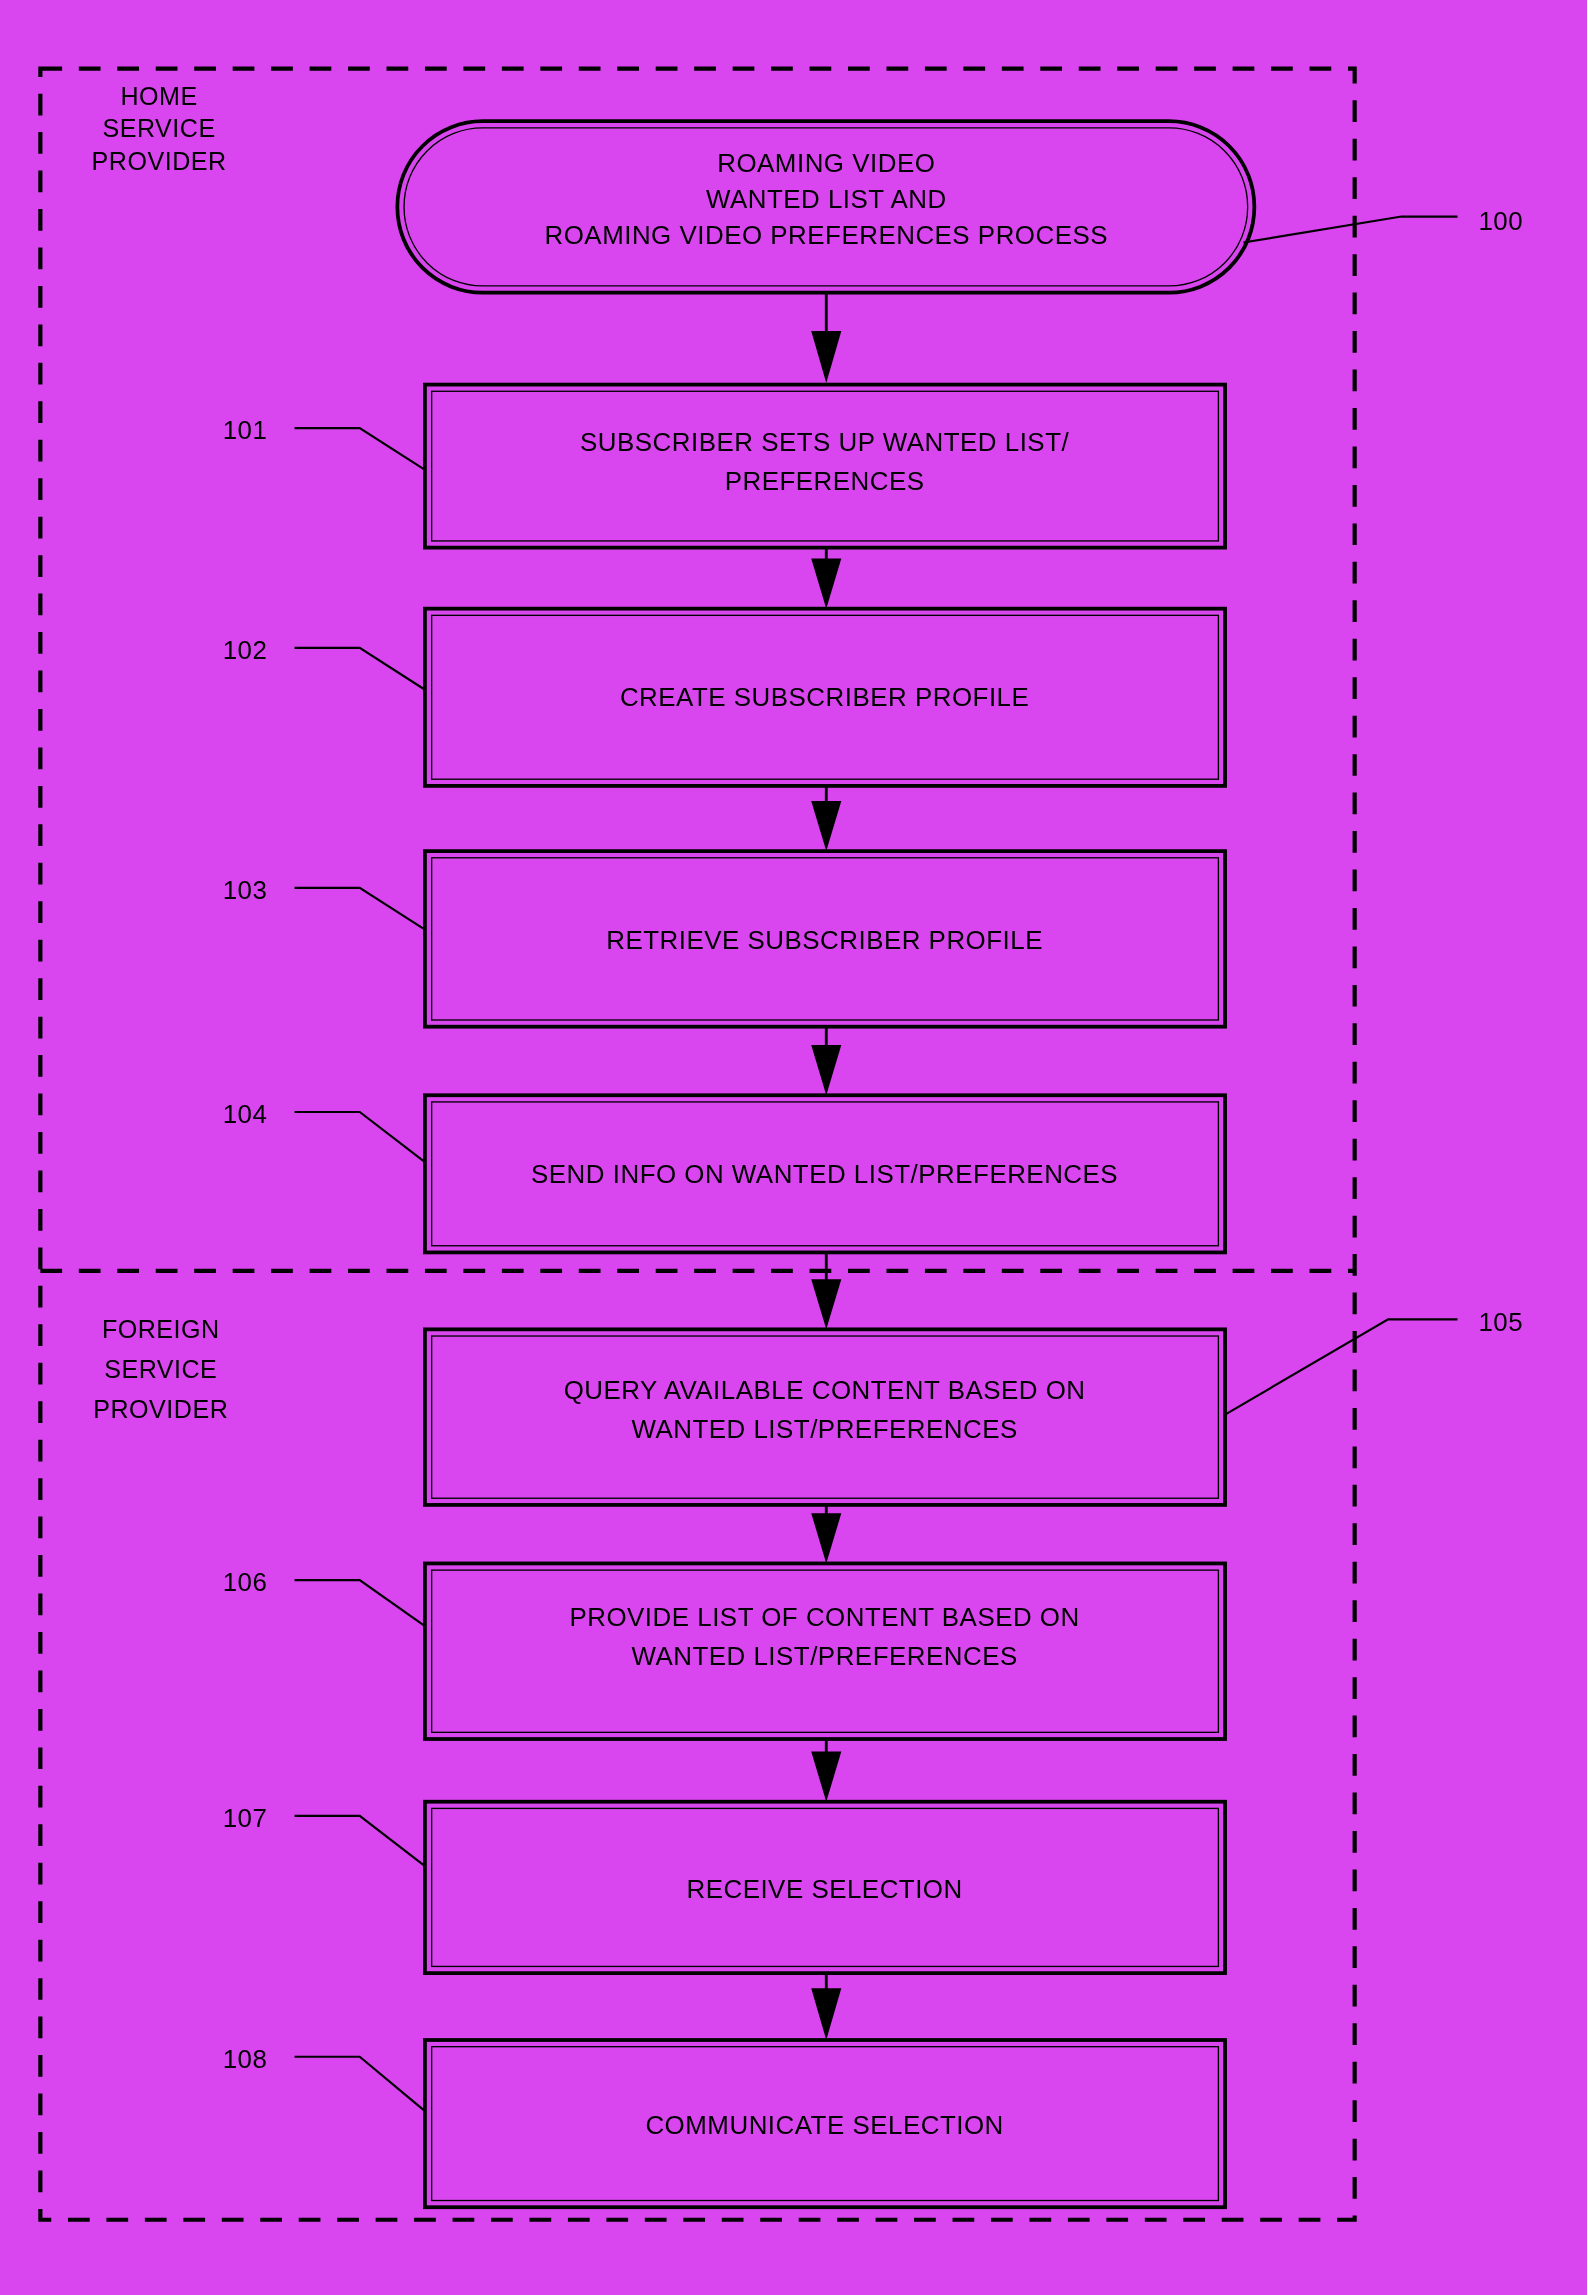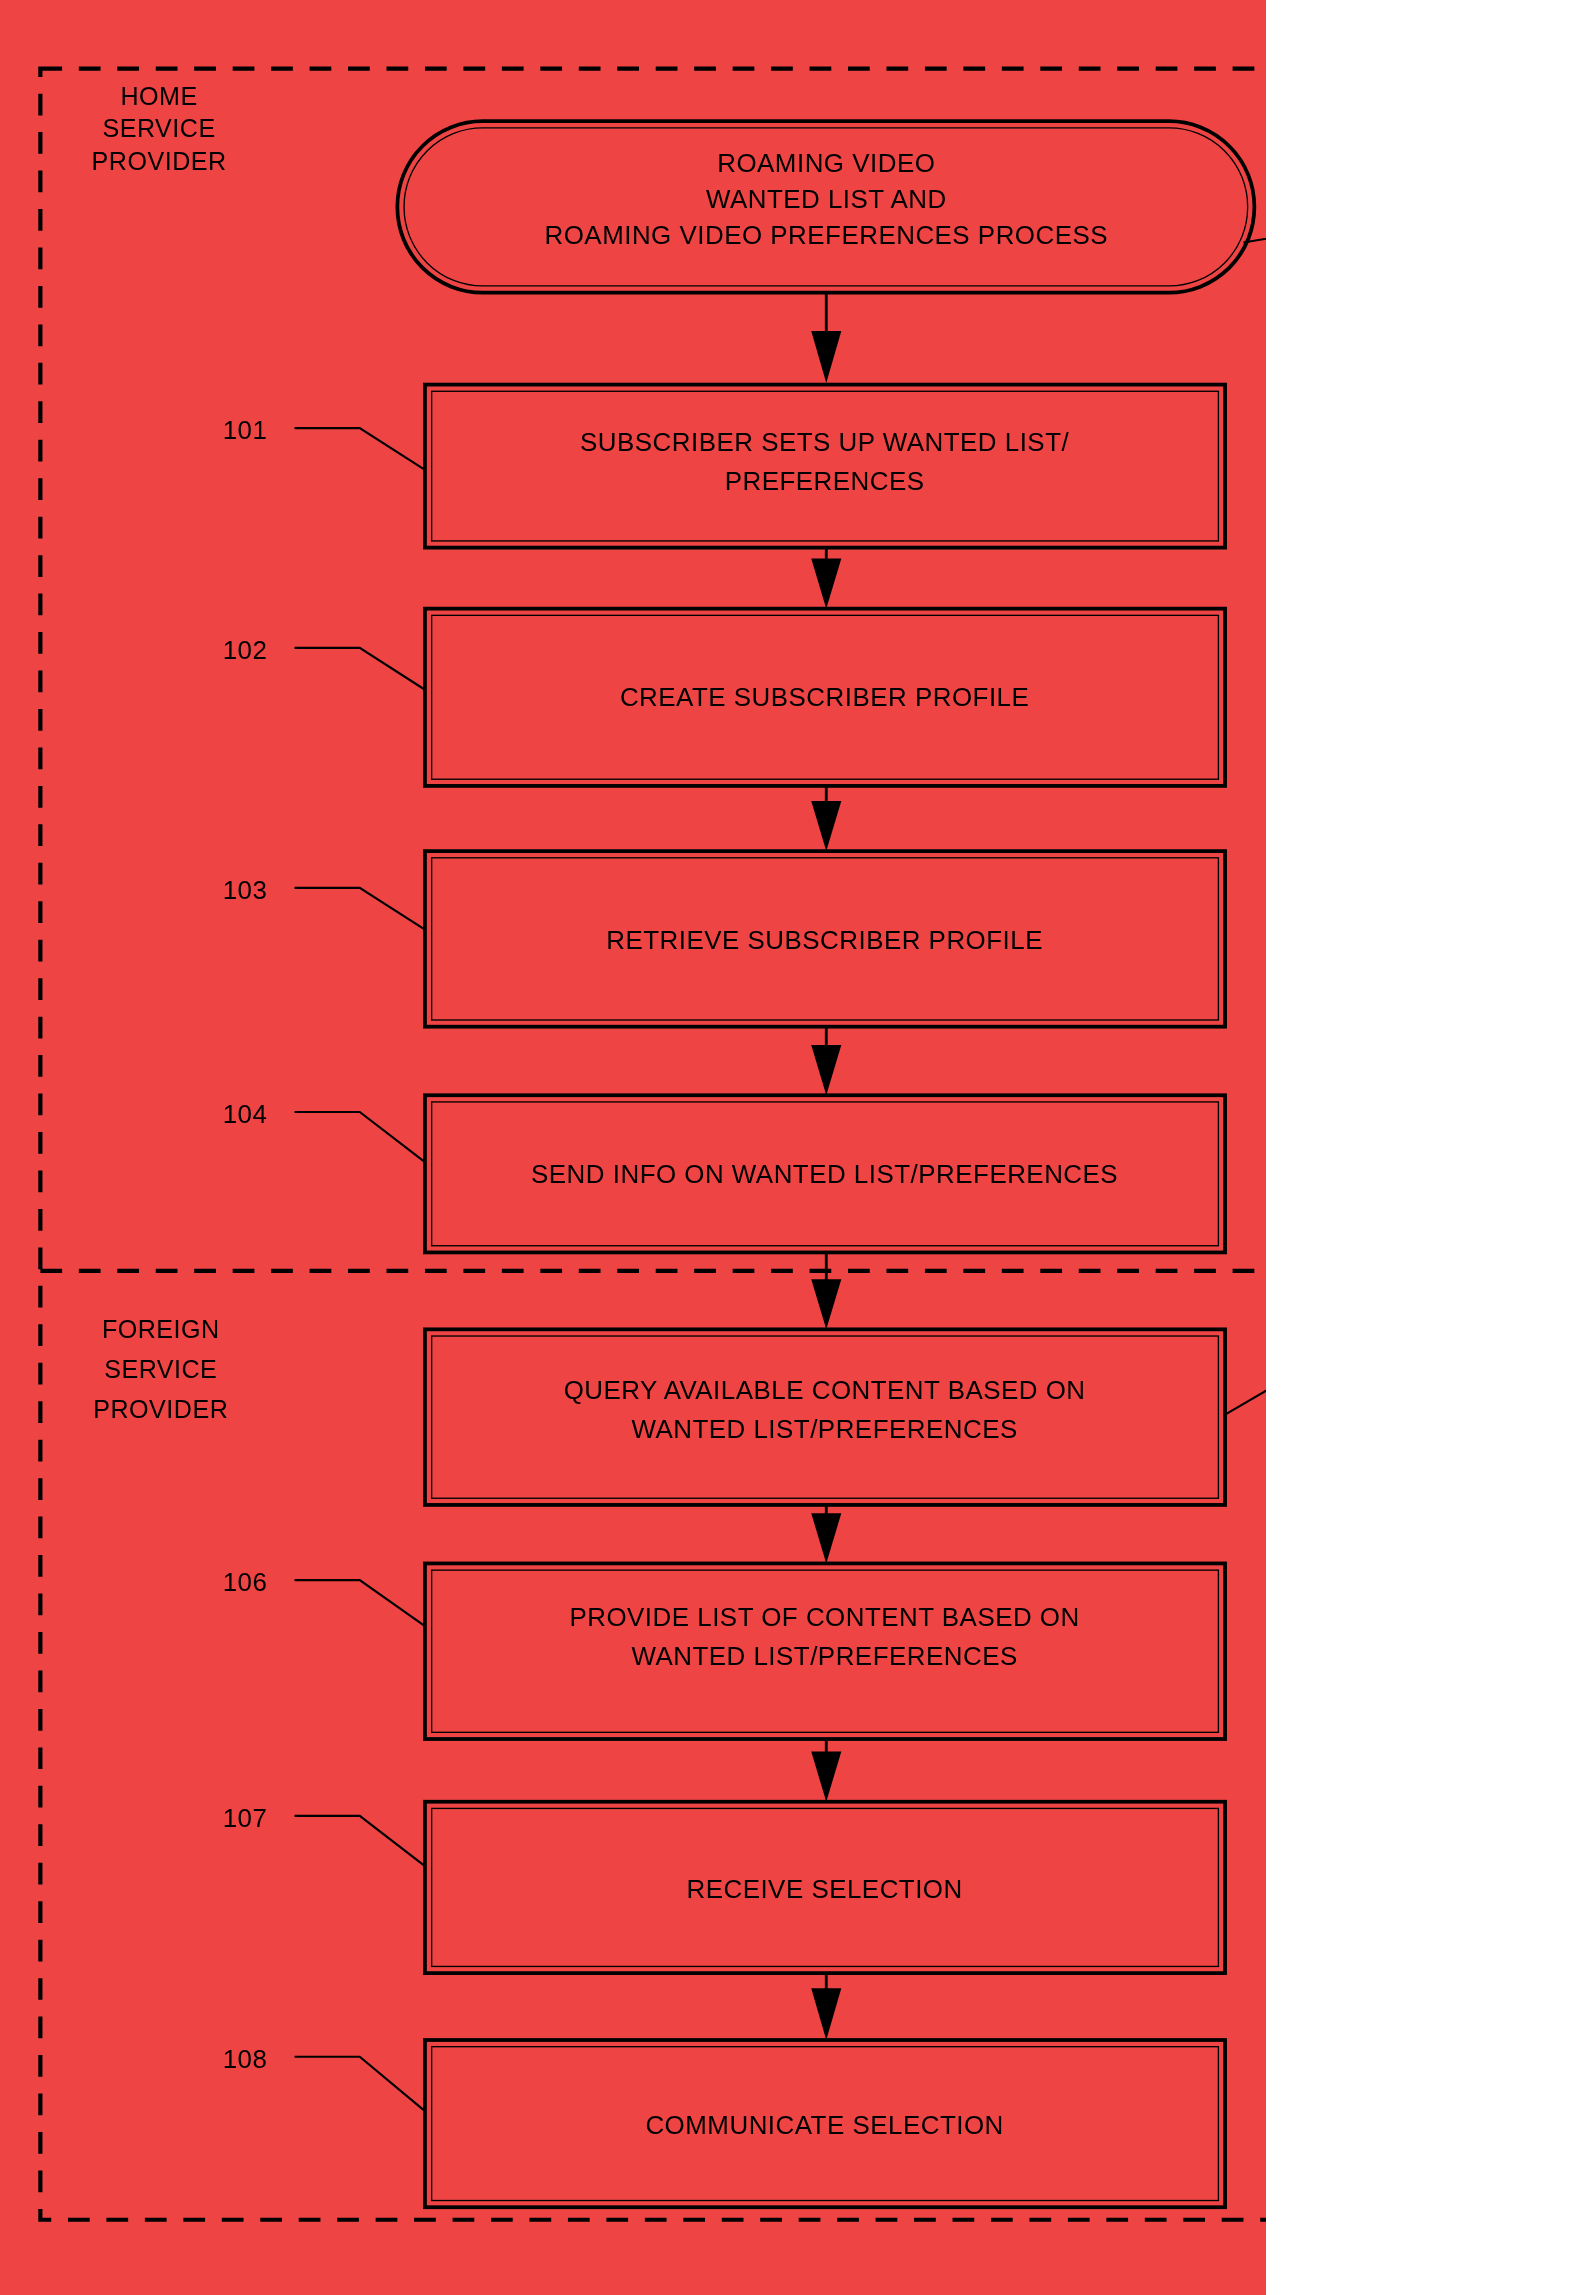--- a/index.html
+++ b/index.html
@@ -5,23 +5,23 @@
   html, body {
     margin: 0;
     padding: 0;
     background: #ffffff;
   }
   body {
     font-family: "Liberation Sans", sans-serif;
   }
   #page {
     position: relative;
-    width: 1266px;
+    width: 1587px;
     height: 2295px;
-    background: #ef4444;
+    background: #d946ef;
     overflow: hidden;
   }
   #figure-svg {
     position: absolute;
     left: 0;
     top: 0;
     width: 1589px;
     height: 2295px;
   }
   .svg-text {

